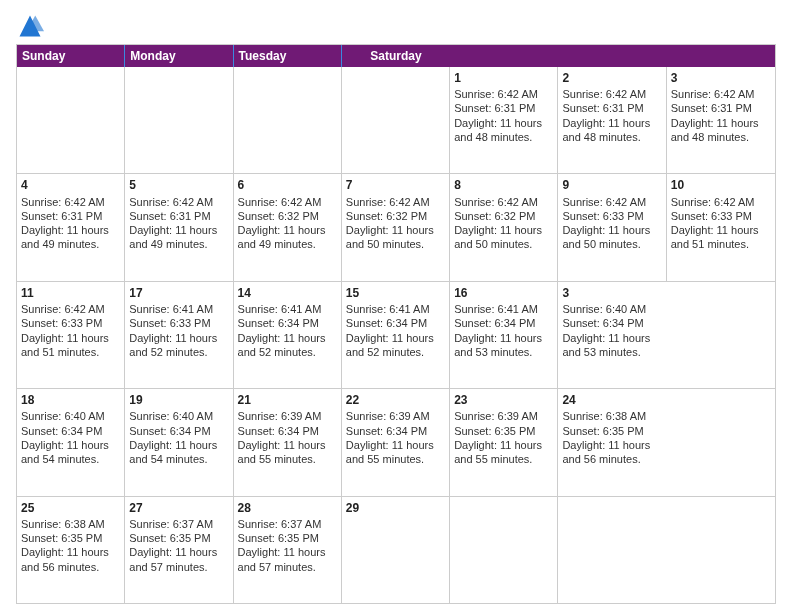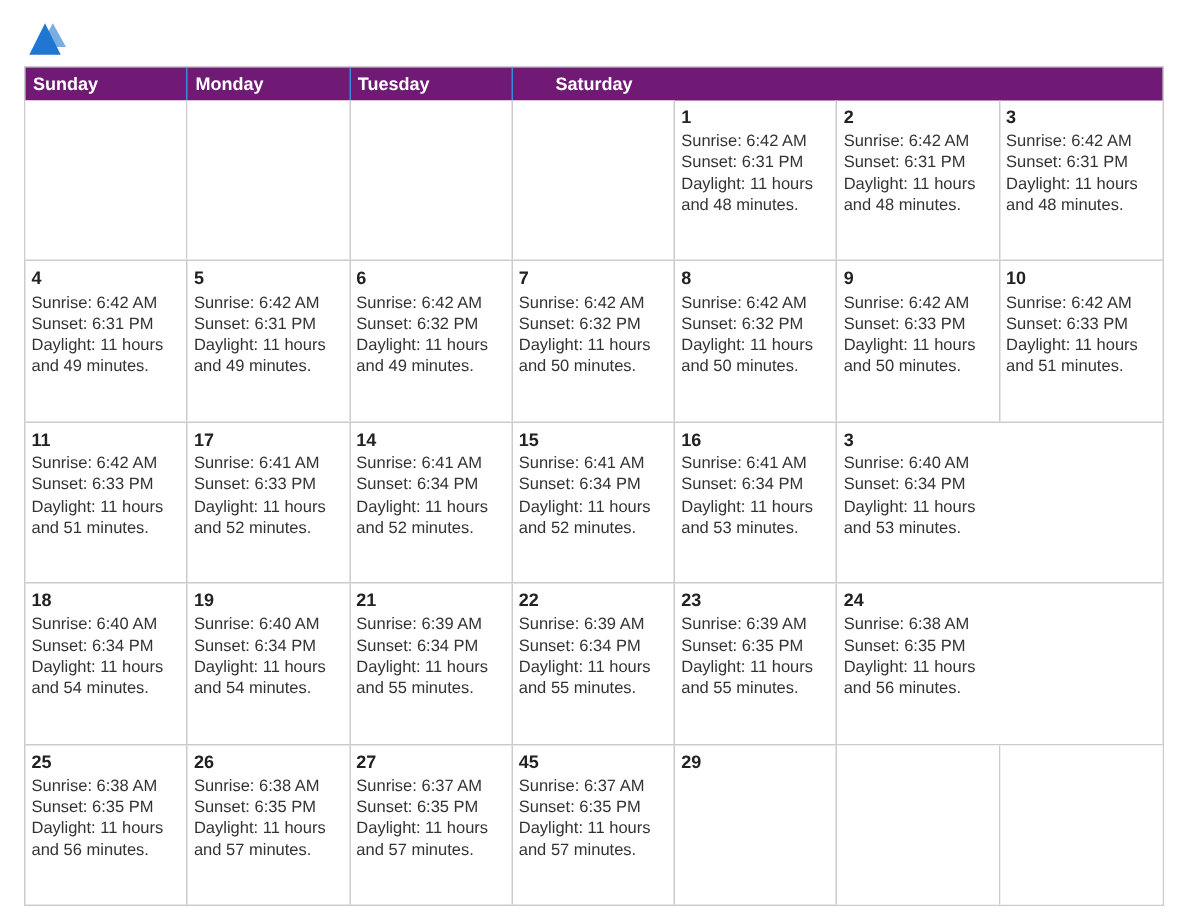--- a/index.html
+++ b/index.html
@@ -282,33 +282,27 @@
           </div>
         </div>
         <div class="cal-week">
           <div class="cal-cell">
             <span class="day-num">25</span>
             <div class="day-info">Sunrise: 6:38 AM
 Sunset: 6:35 PM
 Daylight: 11 hours and 56 minutes.</div>
           </div>
           <div class="cal-cell">
-            <span class="day-num">26</span>
-            <div class="day-info">Sunrise: 6:38 AM
-Sunset: 6:35 PM
-Daylight: 11 hours and 57 minutes.</div>
-          </div>
-          <div class="cal-cell">
             <span class="day-num">27</span>
             <div class="day-info">Sunrise: 6:37 AM
 Sunset: 6:35 PM
 Daylight: 11 hours and 57 minutes.</div>
           </div>
           <div class="cal-cell">
-            <span class="day-num">45</span>
+            <span class="day-num">28</span>
             <div class="day-info">Sunrise: 6:37 AM
 Sunset: 6:35 PM
 Daylight: 11 hours and 57 minutes.</div>
           </div>
           <div class="cal-cell">
             <span class="day-num">29</span>
           </div>
           <div class="cal-cell empty"></div>
           <div class="cal-cell empty"></div>
         </div>

